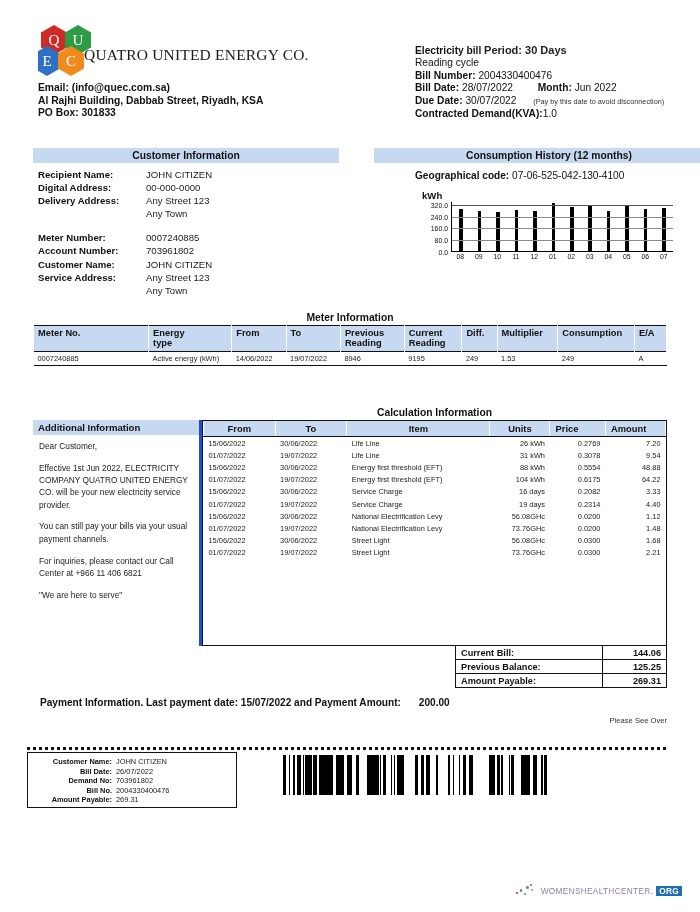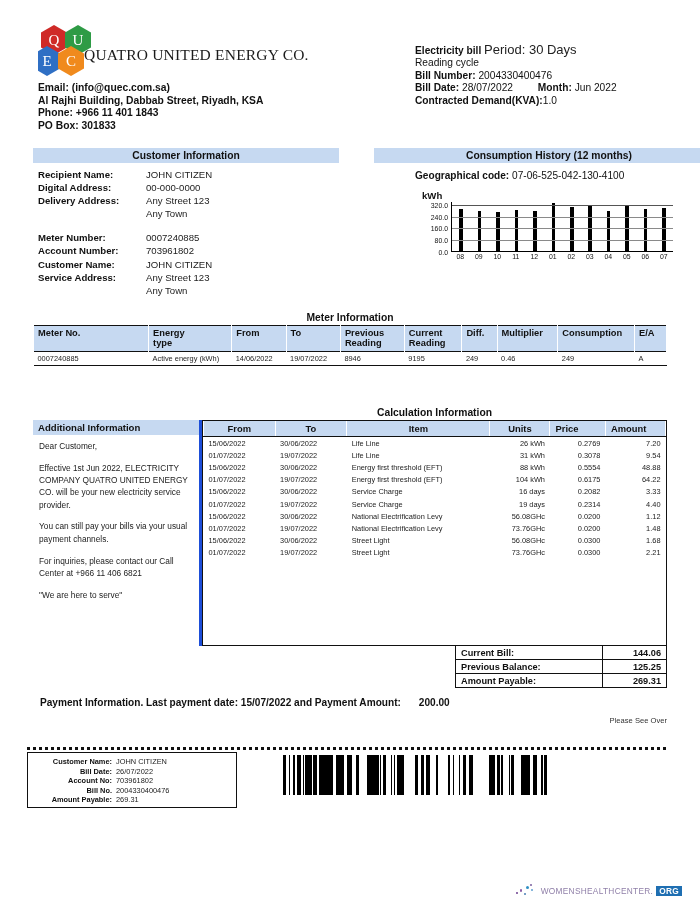--- a/index.html
+++ b/index.html
@@ -23,21 +23,21 @@
     font-size:15.5px; letter-spacing:.2px; color:#1b1b1b; white-space:nowrap;
   }
   .company-block {
     position:absolute; left:38px; top:82px;
     font-size:10.3px; font-weight:bold; line-height:12.6px; color:#111;
   }
   .bill-meta { position:absolute; left:415px; top:44px; font-size:10.2px; line-height:12.4px; color:#111; }
   .bill-meta .ln { white-space:nowrap; }
   .bill-meta b { font-weight:bold; }
   .tiny { font-size:7.3px; font-weight:normal; color:#333; }
-  .small-lbl { font-size:13px; font-weight:normal; color:#222; }
+  .small-lbl { font-size:11px; font-weight:bold; color:#222; }
   .mo { display:inline-block; margin-left:22px; }
 
   
   .secbar {
     position:absolute; background:#c6d9f1;
     font-size:10.3px; font-weight:bold; color:#111;
     text-align:center; line-height:13px; padding-top:1px;
   }
 
   
@@ -158,39 +158,43 @@
           <text x="33" y="42" font-size="15" font-family="Liberation Serif, serif" fill="#ffffff" text-anchor="middle">C</text>
         </g>
       </svg>
     </div>
 
     <div class="brand-name">QUATRO UNITED ENERGY CO.</div>
 
     <div class="company-block">
       <div>Email: (info@quec.com.sa)</div>
       <div>Al Rajhi Building, Dabbab Street, Riyadh, KSA</div>
-      <div>Phone: +966 11 401 1843</div>
       <div>PO Box: 301833</div>
     </div>
 
     <div class="bill-meta">
       <div class="ln">
         <b>Electricity bill</b>
         <span class="small-lbl">Period: 30 Days</span>
       </div>
       <div class="ln">Reading cycle</div>
       <div class="ln">
         <b>Bill Number:</b>
         <span>2004330400476</span>
       </div>
       <div class="ln">
         <b>Bill Date:</b>
         <span>28/07/2022</span>
         <span class="mo"><b>Month:</b>
         <span>Jun 2022</span></span>
+      </div>
+      <div class="ln">
+        <b>Due Date:</b>
+        <span>30/07/2022</span>
+        <span class="tiny" style="margin-left:14px">(Pay by this date to avoid disconnection)</span>
       </div>
       <div class="ln">
         <b>Contracted Demand(KVA):</b><span>1.0</span>
       </div>
     </div>
   </div>
 
   <div class="secbar" style="left:33px; top:148px; width:306px; height:15px;">Customer Information</div>
   <div class="secbar" style="left:374px; top:148px; width:350px; height:15px;">Consumption History (12 months)</div>
 
@@ -314,21 +318,21 @@
         </thead>
       <tbody id="meter-body">
           <tr>
             <td>0007240885</td>
             <td>Active energy (kWh)</td>
             <td>14/06/2022</td>
             <td>19/07/2022</td>
             <td>8946</td>
             <td>9195</td>
             <td>249</td>
-            <td>0.46</td>
+            <td>1.53</td>
             <td>249</td>
             <td>A</td>
           </tr>
         </tbody>
     </table>
   </div>
 
   <div class="tbl-title" style="left:202px; top:407px; width:465px;">Calculation Information</div>
 
   <div class="addl-wrap">
@@ -466,21 +470,21 @@
   <div class="dashline"></div>
 
   <div class="stub">
     <div class="row">
       <span class="k">Customer Name:</span><span class="v">JOHN CITIZEN</span>
     </div>
     <div class="row">
       <span class="k">Bill Date:</span><span class="v">26/07/2022</span>
     </div>
     <div class="row">
-      <span class="k">Account No:</span><span class="v">703961802</span>
+      <span class="k">Demand No:</span><span class="v">703961802</span>
     </div>
     <div class="row">
       <span class="k">Bill No.</span><span class="v">2004330400476</span>
     </div>
     <div class="row">
       <span class="k">Amount Payable:</span><span class="v">269.31</span>
     </div>
   </div>
 
   <div class="barcode" id="barcode">

